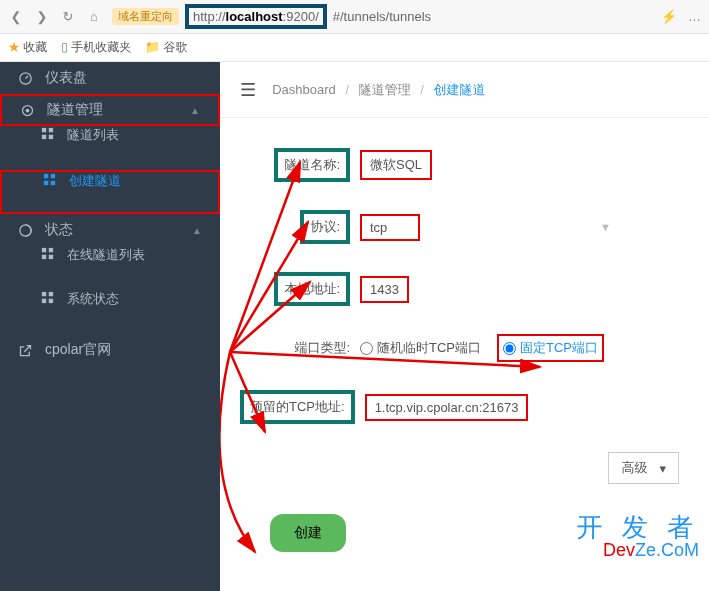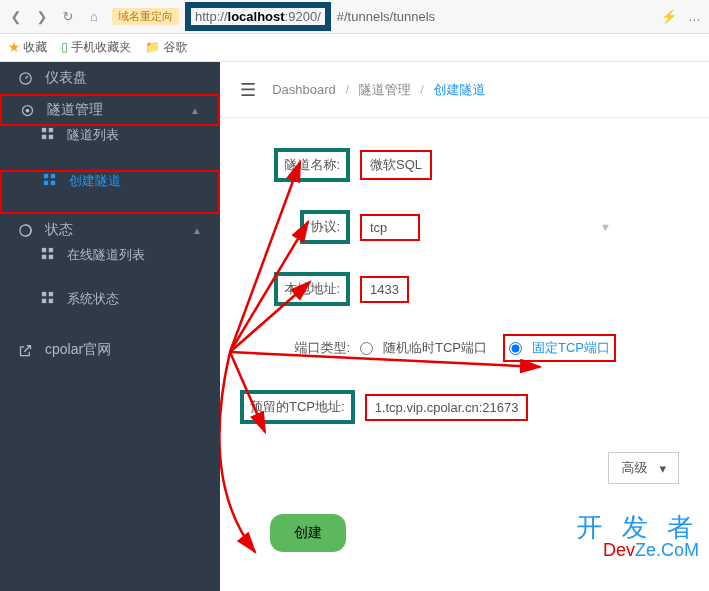--- a/index.html
+++ b/index.html
@@ -5,21 +5,21 @@
 * { box-sizing: border-box; margin: 0; padding: 0; }
 body { font-family: "Microsoft YaHei", Arial, sans-serif; font-size: 13px; color: #333; background: #fff; width: 709px; height: 591px; overflow: hidden; position: relative; }
 
 
 .browser-bar { height: 34px; background: #f7f7f7; border-bottom: 1px solid #e0e0e0; display: flex; align-items: center; padding: 0 8px; gap: 10px; }
 .nav-btn { width: 16px; height: 16px; color: #888; display: flex; align-items: center; justify-content: center; cursor: pointer; }
 .url-label { background: #ffe7b3; color: #b57d00; padding: 1px 6px; font-size: 11px; border-radius: 2px; }
 .url-box { flex: 1; display: flex; align-items: center; gap: 6px; }
 .url-text { color: #666; font-size: 13px; }
 .url-text b { color: #000; font-weight: 700; }
-.highlight-box { border: 6px solid #0c4a6e; padding: 1px 4px; display: inline-block; }
+.highlight-box { border: 4px solid #0c4a6e; padding: 1px 4px; display: inline-block; }
 .right-icons { display: flex; gap: 10px; color: #888; }
 
 
 .bookmark-bar { height: 28px; background: #fff; border-bottom: 1px solid #e5e5e5; display: flex; align-items: center; padding: 0 8px; gap: 14px; font-size: 12px; color: #555; }
 .bookmark-bar .star { color: #f5a623; }
 .bm-green { color: #4caf50; }
 
 
 .app { display: flex; height: calc(591px - 34px - 28px); }
 
@@ -42,21 +42,21 @@
 
 .form-area { padding: 30px 20px; }
 .form-row { display: flex; align-items: center; margin-bottom: 28px; }
 .form-label { width: 120px; text-align: right; color: #555; font-size: 13px; padding-right: 10px; }
 .lbl-red { border: 4px solid #0f766e; padding: 4px 6px; display: inline-block; }
 .val-red { border: 2px solid #e60000; padding: 4px 8px; display: inline-block; color: #555; font-size: 13px; min-height: 20px; }
 .select-row { position: relative; }
 .select-chev { position: absolute; right: 10px; top: 8px; color: #bbb; font-size: 11px; }
 
 .radio-group { display: flex; align-items: center; gap: 16px; }
-.radio-item { display: flex; align-items: center; gap: 10px; font-size: 13px; color: #555; cursor: pointer; }
+.radio-item { display: flex; align-items: center; gap: 4px; font-size: 13px; color: #555; cursor: pointer; }
 .radio-item input { margin: 0; }
 .radio-item.selected { color: #2196f3; }
 .radio-red { border: 2px solid #e60000; padding: 3px 4px; }
 
 .adv-btn { float: right; background: #fff; border: 1px solid #ccc; padding: 6px 12px; font-size: 13px; color: #555; cursor: pointer; display: flex; align-items: center; gap: 12px; margin-right: 10px; }
 
 .create-btn { background: #5cb85c; color: #000000; border: none; padding: 10px 24px; font-size: 14px; cursor: pointer; border-radius: 13px; margin-left: 30px; margin-top: 30px; }
 
 
 .watermark { position: absolute; right: 10px; bottom: 30px; text-align: right; line-height: 1.1; pointer-events: none; }

